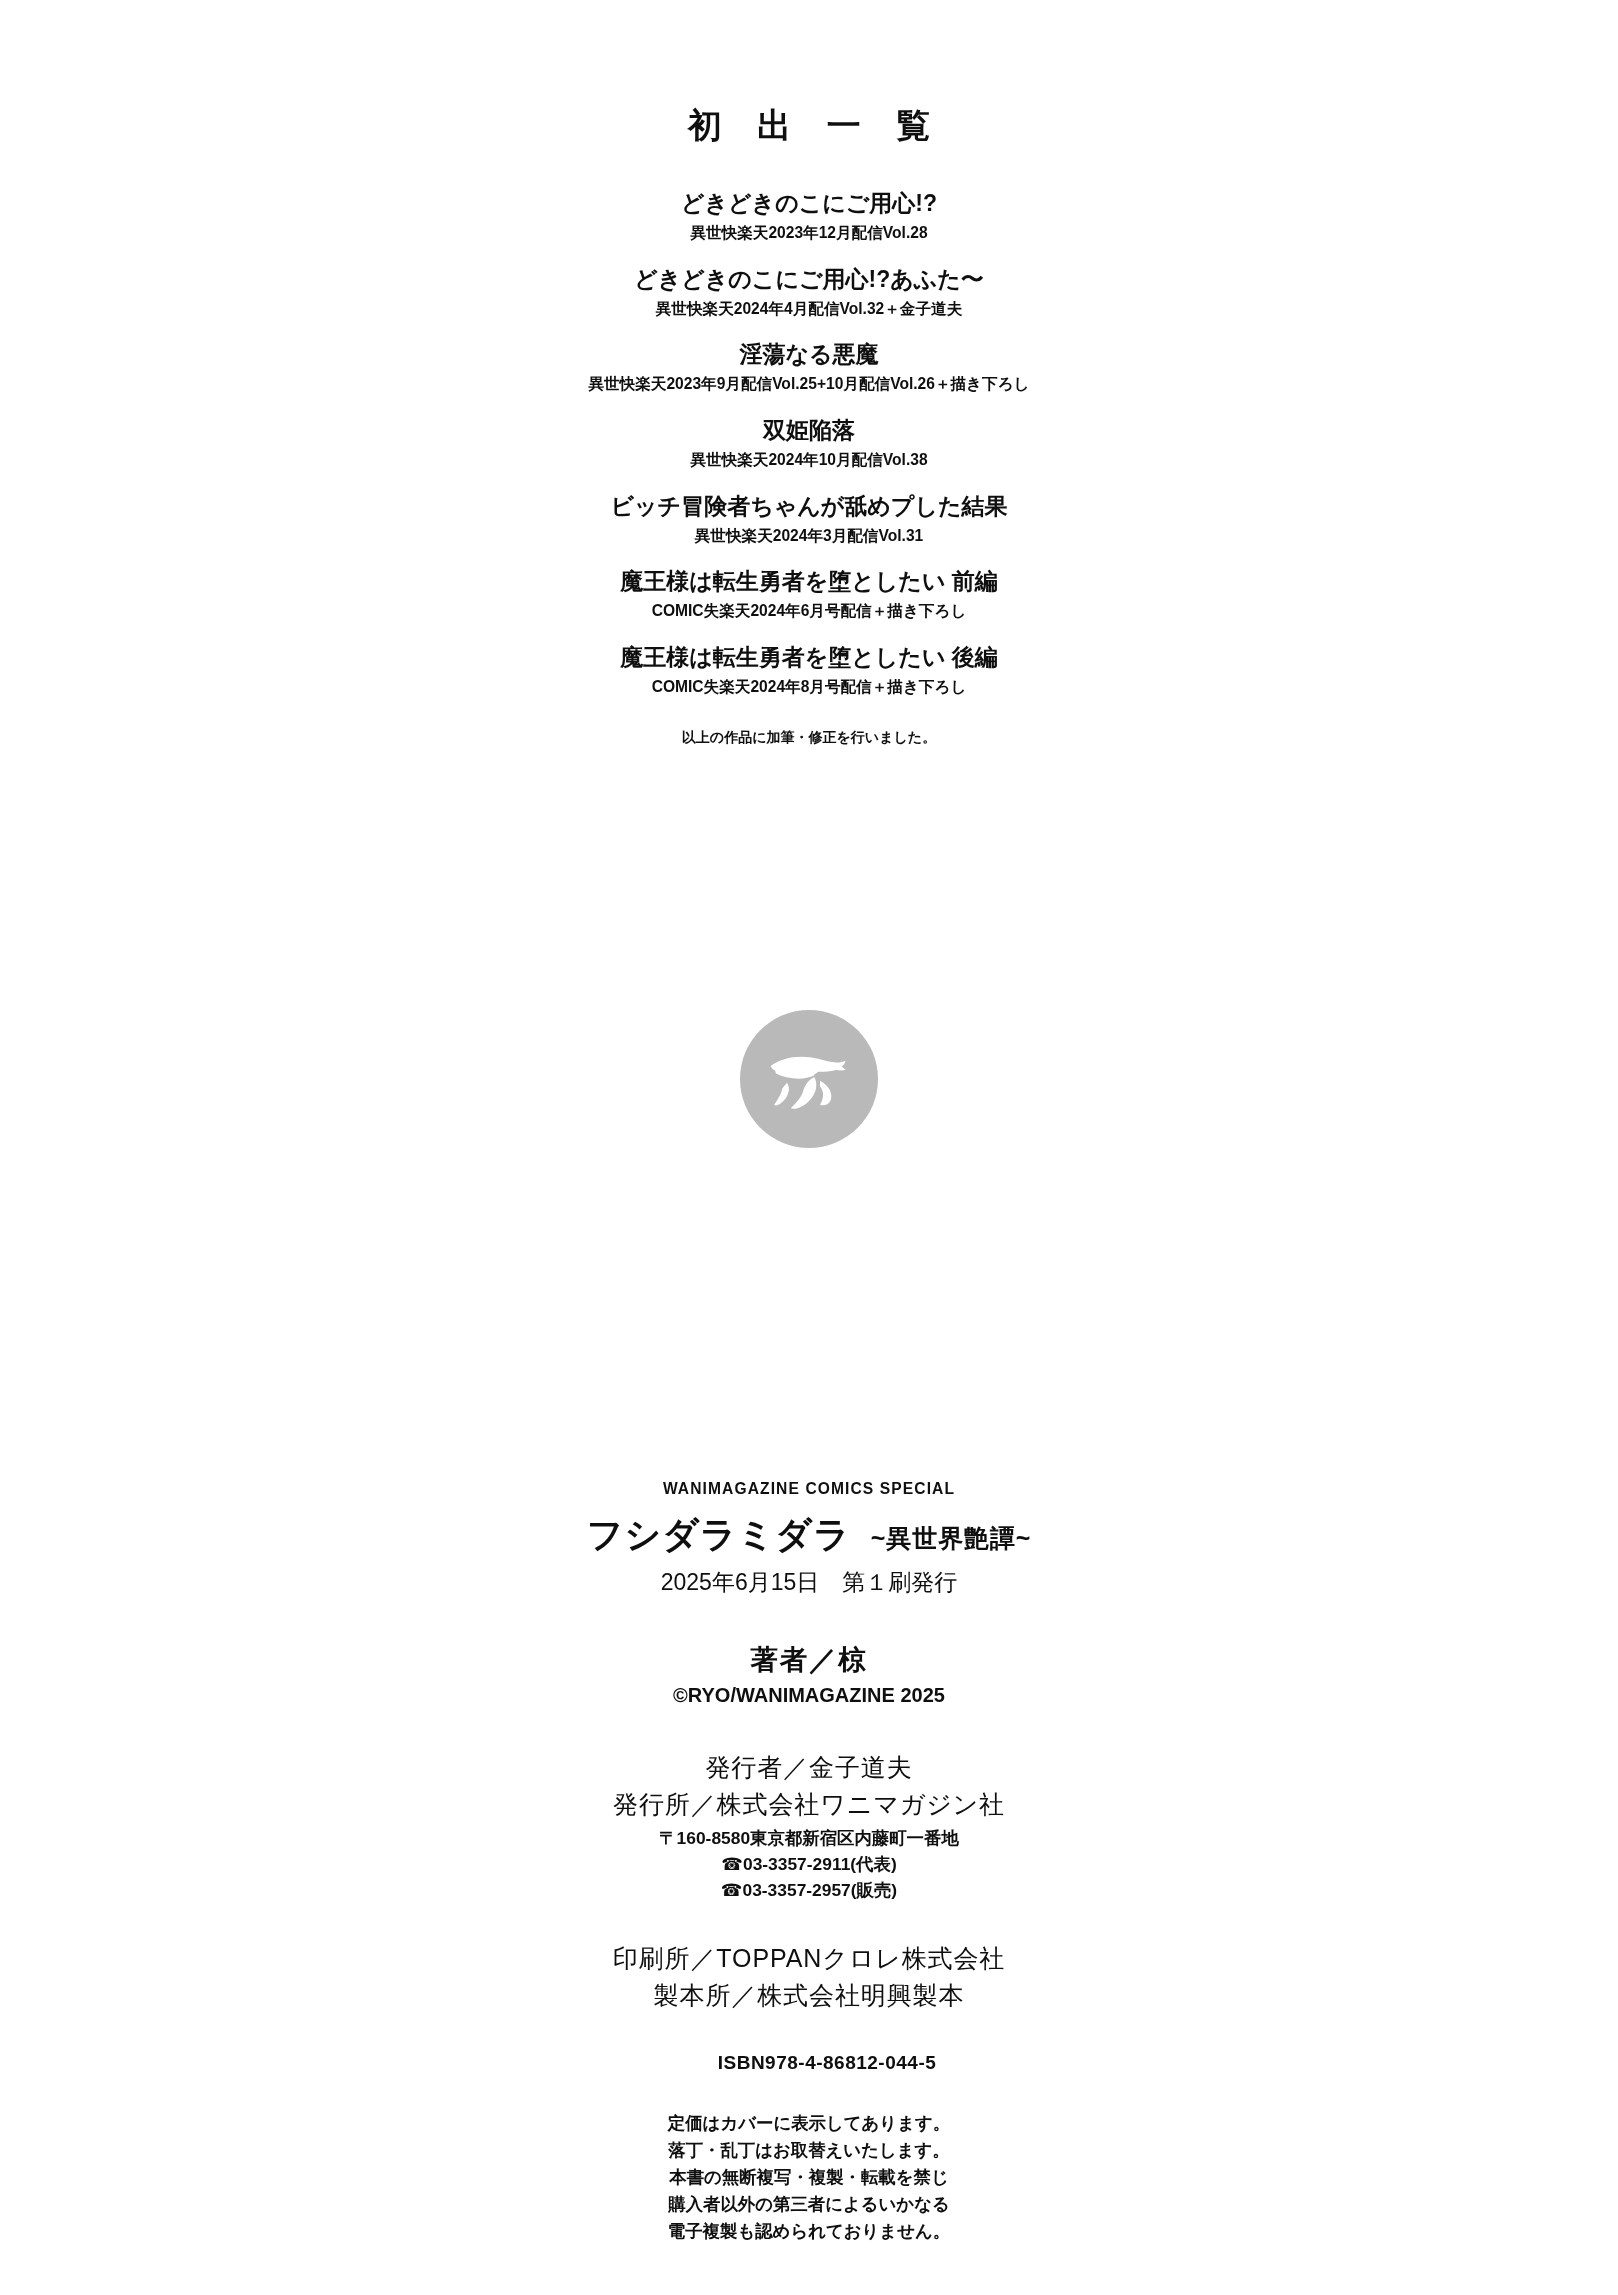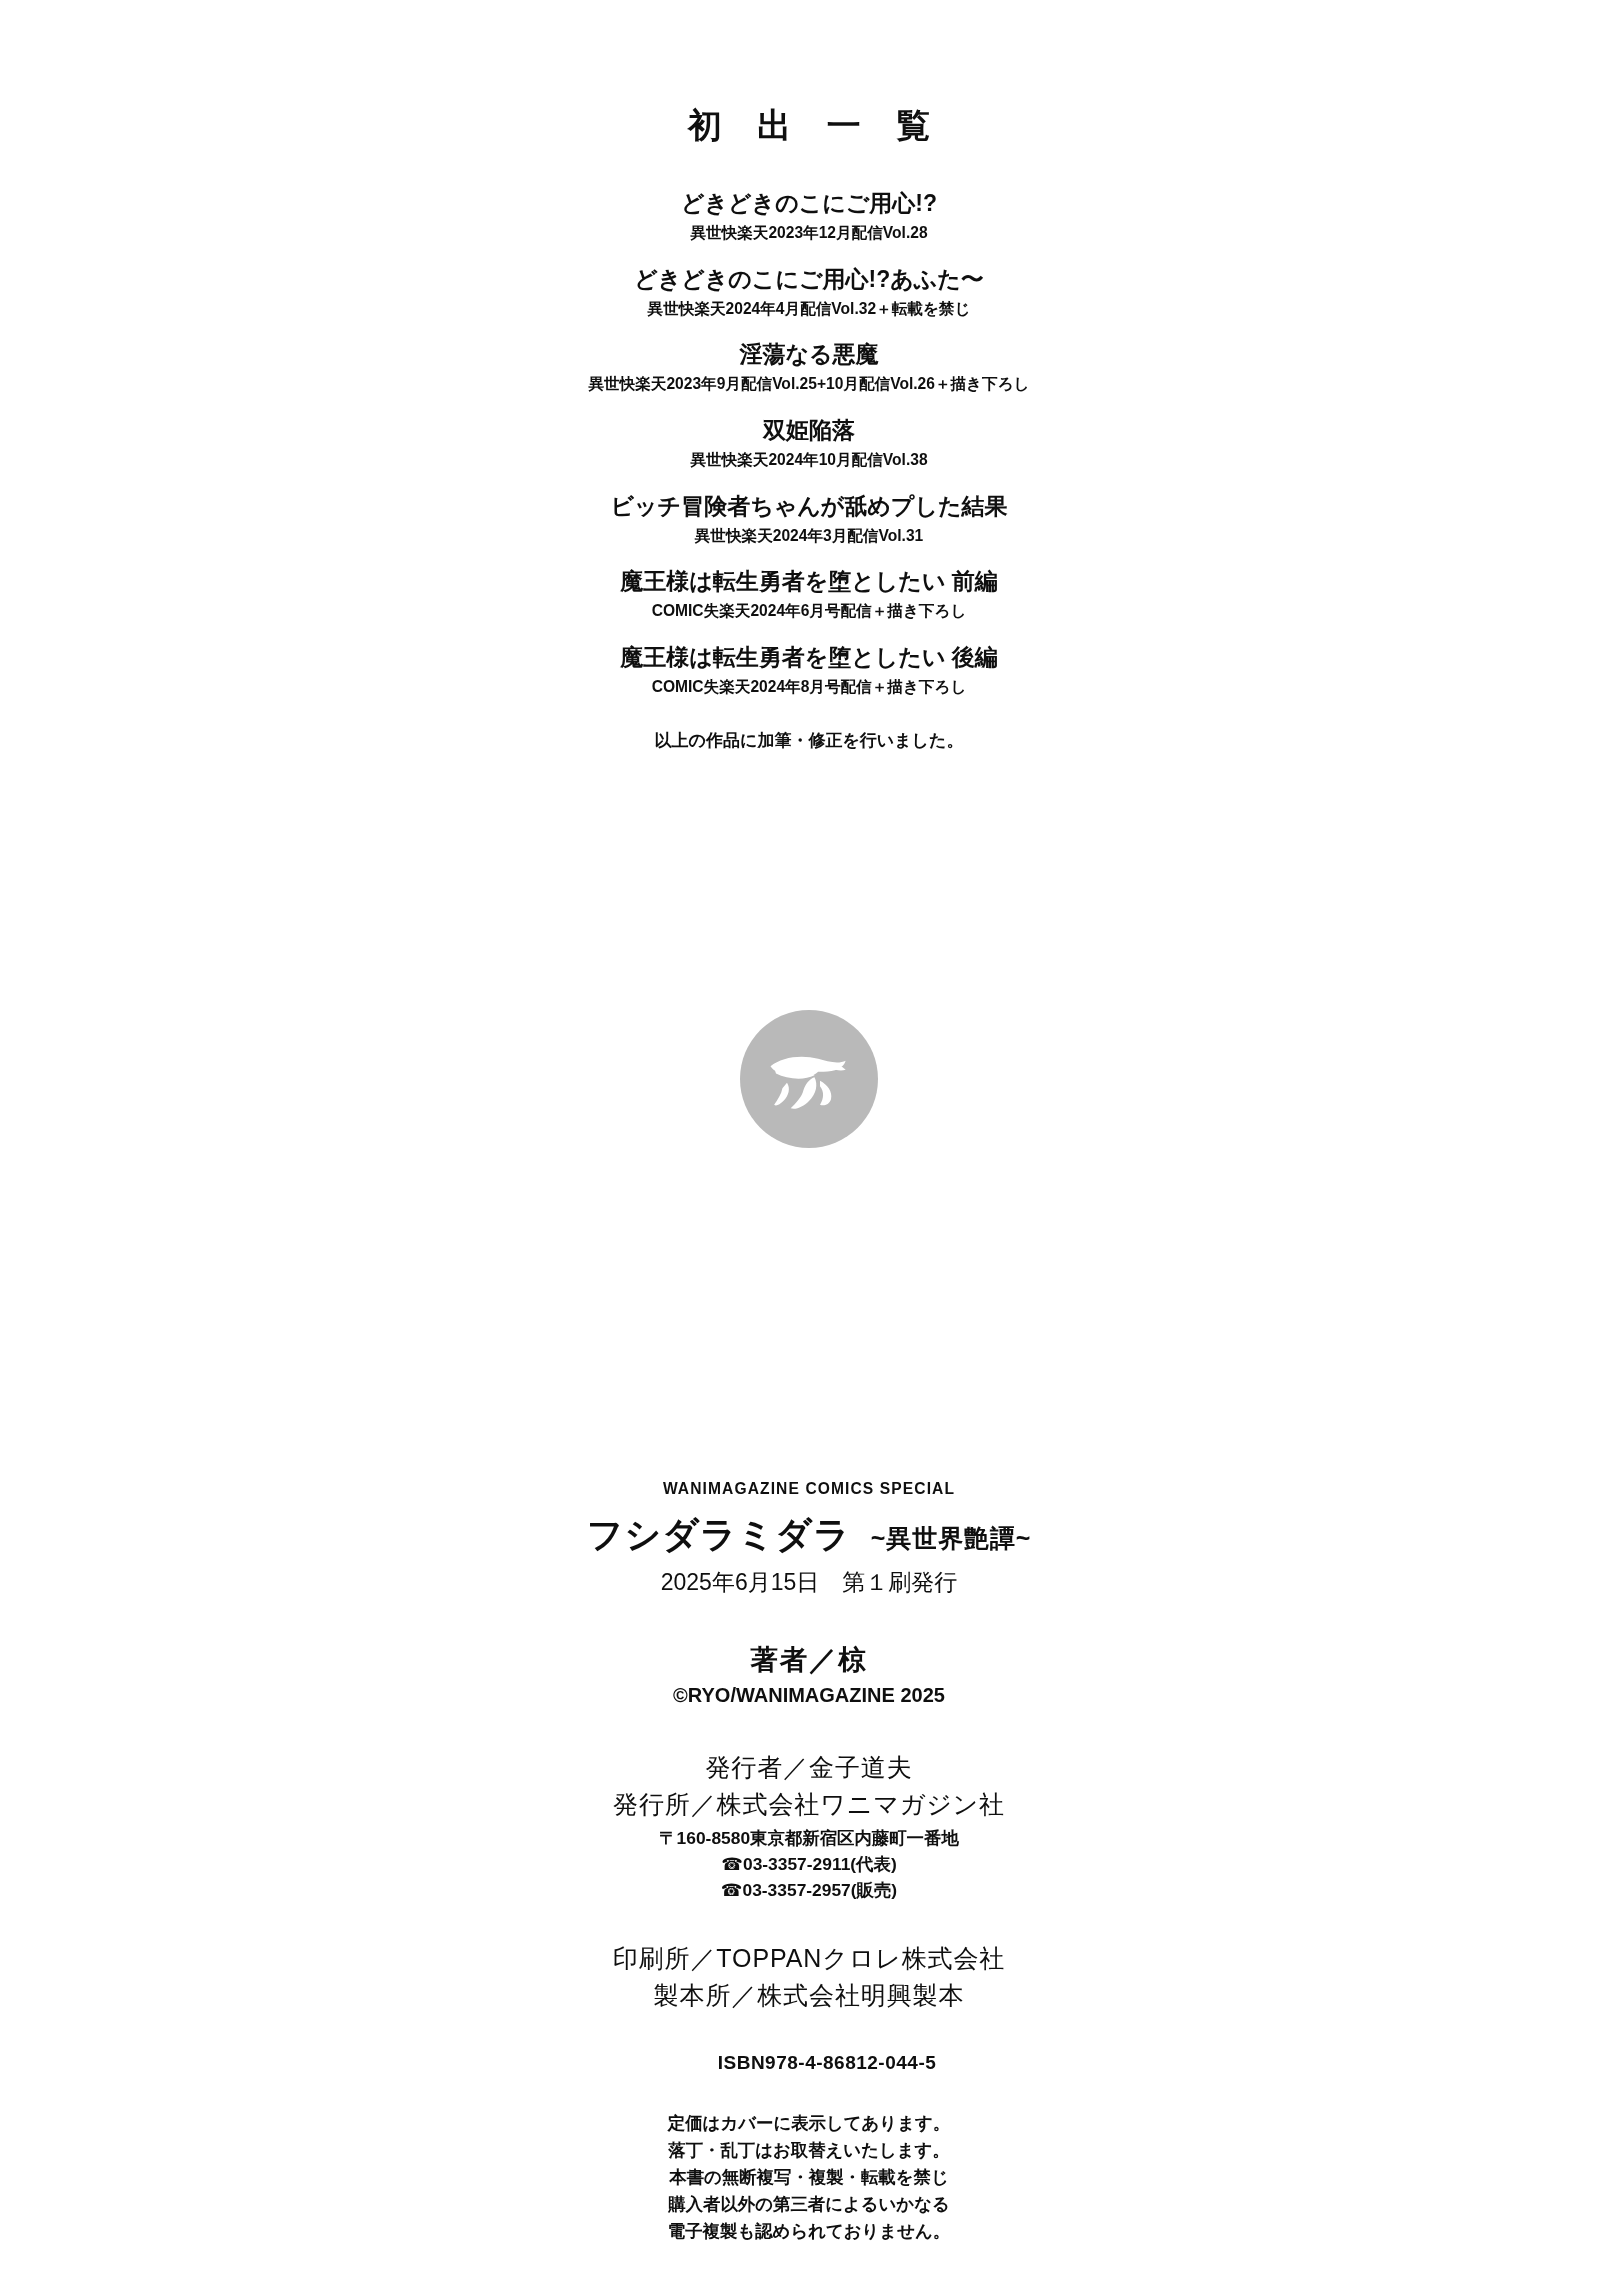--- a/index.html
+++ b/index.html
@@ -45,21 +45,21 @@
     line-height: 1.35;
     margin: 0;
   }
   .entry-source {
     font-size: 15.6px;
     font-weight: bold;
     line-height: 1.4;
     margin: 2.8px 0 0 0;
   }
   .note {
-    font-size: 17px;
+    font-size: 14px;
     font-weight: bold;
     margin-top: 31px;
   }
 
   
   .logo-wrap {
     position: absolute;
     top: 1010px;
     left: 0;
     right: 0;
@@ -155,21 +155,21 @@
 
   <section class="colophon-top">
     <h1 class="section-title">初 出 一 覧</h1>
 
     <div class="entry">
       <p class="entry-title">どきどきのこにご用心!?</p>
       <p class="entry-source">異世快楽天2023年12月配信Vol.28</p>
     </div>
     <div class="entry">
       <p class="entry-title">どきどきのこにご用心!?あふた〜</p>
-      <p class="entry-source">異世快楽天2024年4月配信Vol.32＋転載を禁じ</p>
+      <p class="entry-source">異世快楽天2024年4月配信Vol.32＋金子道夫</p>
     </div>
     <div class="entry">
       <p class="entry-title">淫蕩なる悪魔</p>
       <p class="entry-source">異世快楽天2023年9月配信Vol.25+10月配信Vol.26＋描き下ろし</p>
     </div>
     <div class="entry">
       <p class="entry-title">双姫陥落</p>
       <p class="entry-source">異世快楽天2024年10月配信Vol.38</p>
     </div>
     <div class="entry">

